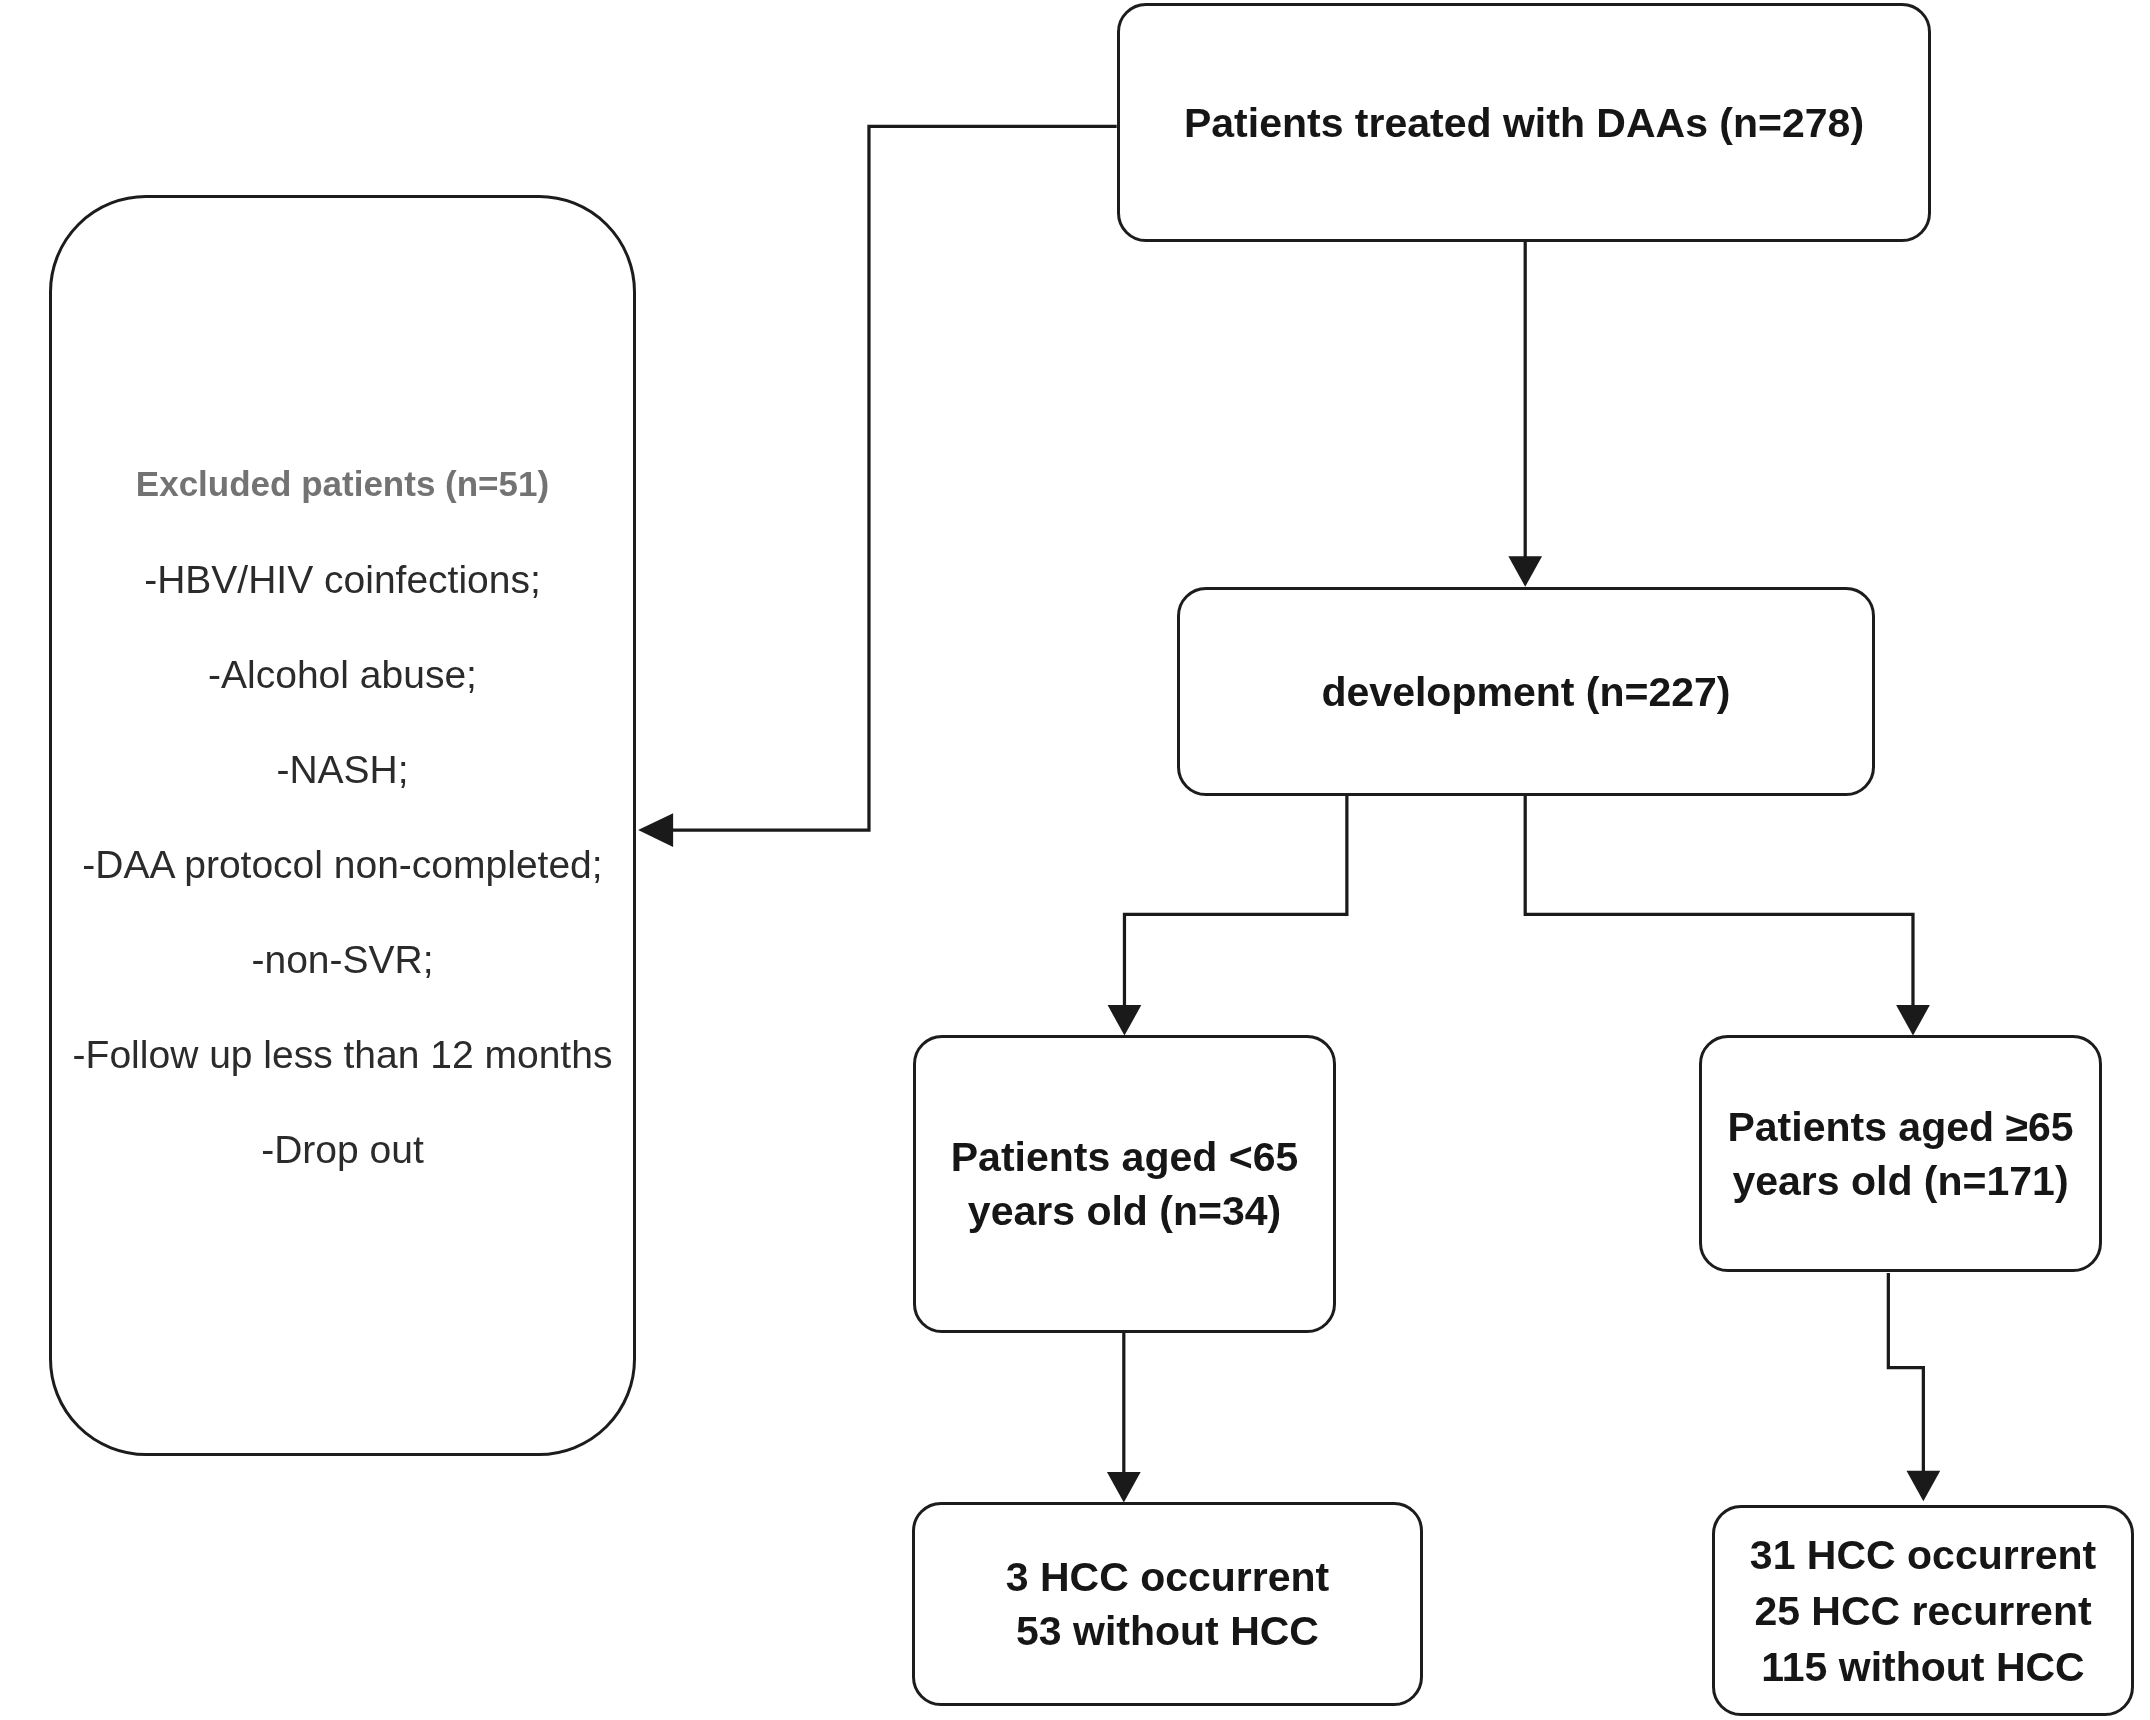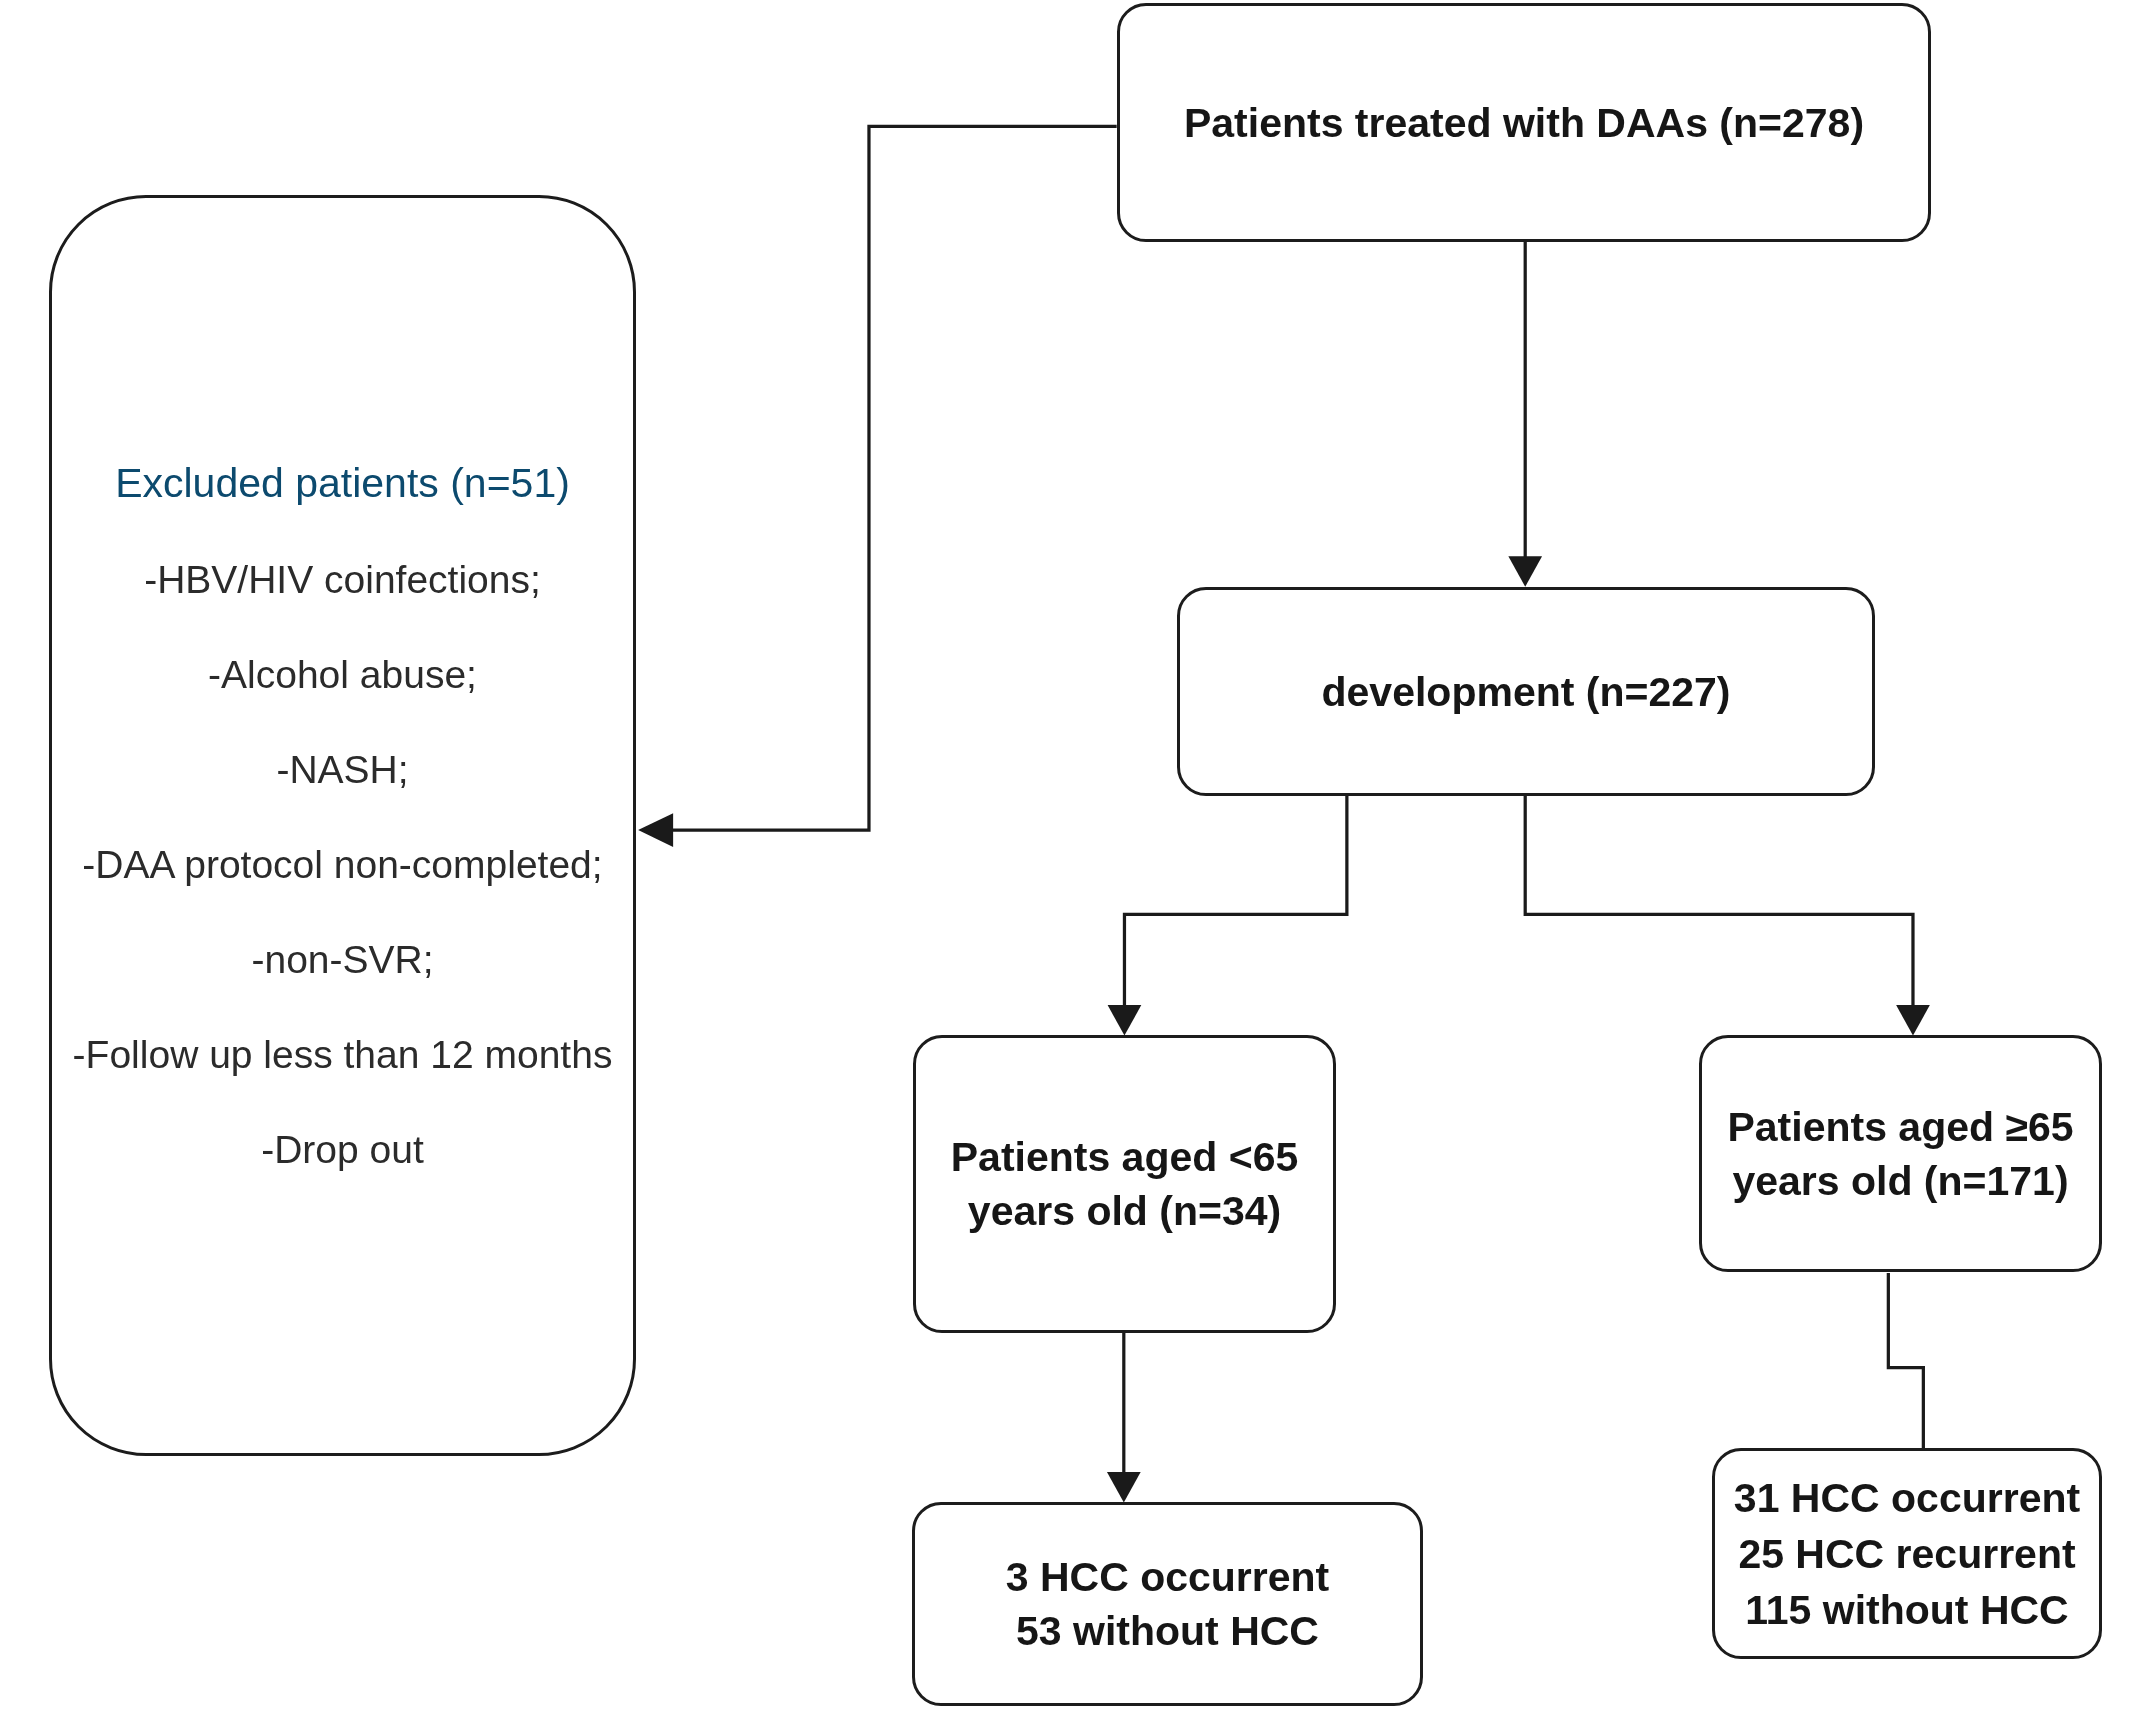--- a/index.html
+++ b/index.html
@@ -35,35 +35,35 @@
     font-weight: 700;
     line-height: 54px;
     color: #161616;
     white-space: nowrap;
   }
   #node-treated        { left: 1117px; top: 3px;   width: 814px; height: 239px; text-align: center; }
   #node-evaluated      { left: 1177px; top: 587px;  width: 698px; height: 209px; }
   #node-under65        { left: 913px; top: 1035px; width: 423px;  height: 298px; }
   #node-over65         { left: 1699px; top: 1035px; width: 403px;  height: 237px; }
   #node-under65-out    { left: 912px; top: 1502px; width: 511px;  height: 204px; }
-  #node-over65-out     { left: 1712px; top: 1448px; width: 390px;  height: 211px; }
+  #node-over65-out     { left: 1712px; top: 1505px; width: 422px;  height: 211px; }
   #node-over65-out .line { line-height: 56px; }
 
   #node-excluded {
     left: 49px; top: 195px;
     width: 587px; height: 1261px;
     border-radius: 97px;
     border-width: 3.2px;
     justify-content: flex-start;
     padding-top: 237px;
   }
   #node-excluded .title-row {
     height: 97px;
     display: flex; align-items: center; justify-content: center;
-    font-size: 41px; font-weight: 400; color: #0c4a6e;
+    font-size: 35px; font-weight: 700; color: #737373;
     white-space: nowrap;
   }
   #node-excluded .item-row {
     height: 95px;
     display: flex; align-items: center; justify-content: center;
     font-size: 39px; font-weight: 400; color: #2b2b2b;
     white-space: nowrap;
   }
   svg .wire { stroke: #1a1a1a; stroke-width: 5; fill: none; }
   svg .head { fill: #1a1a1a; stroke: none; }

